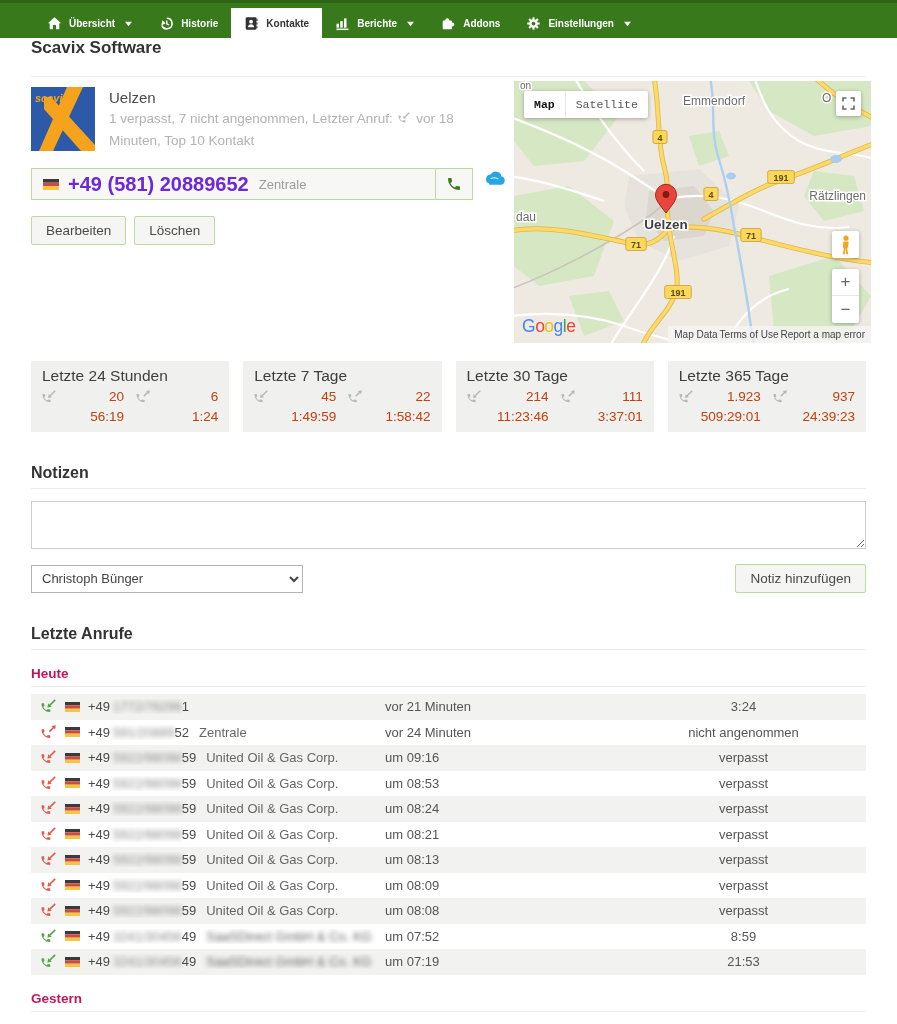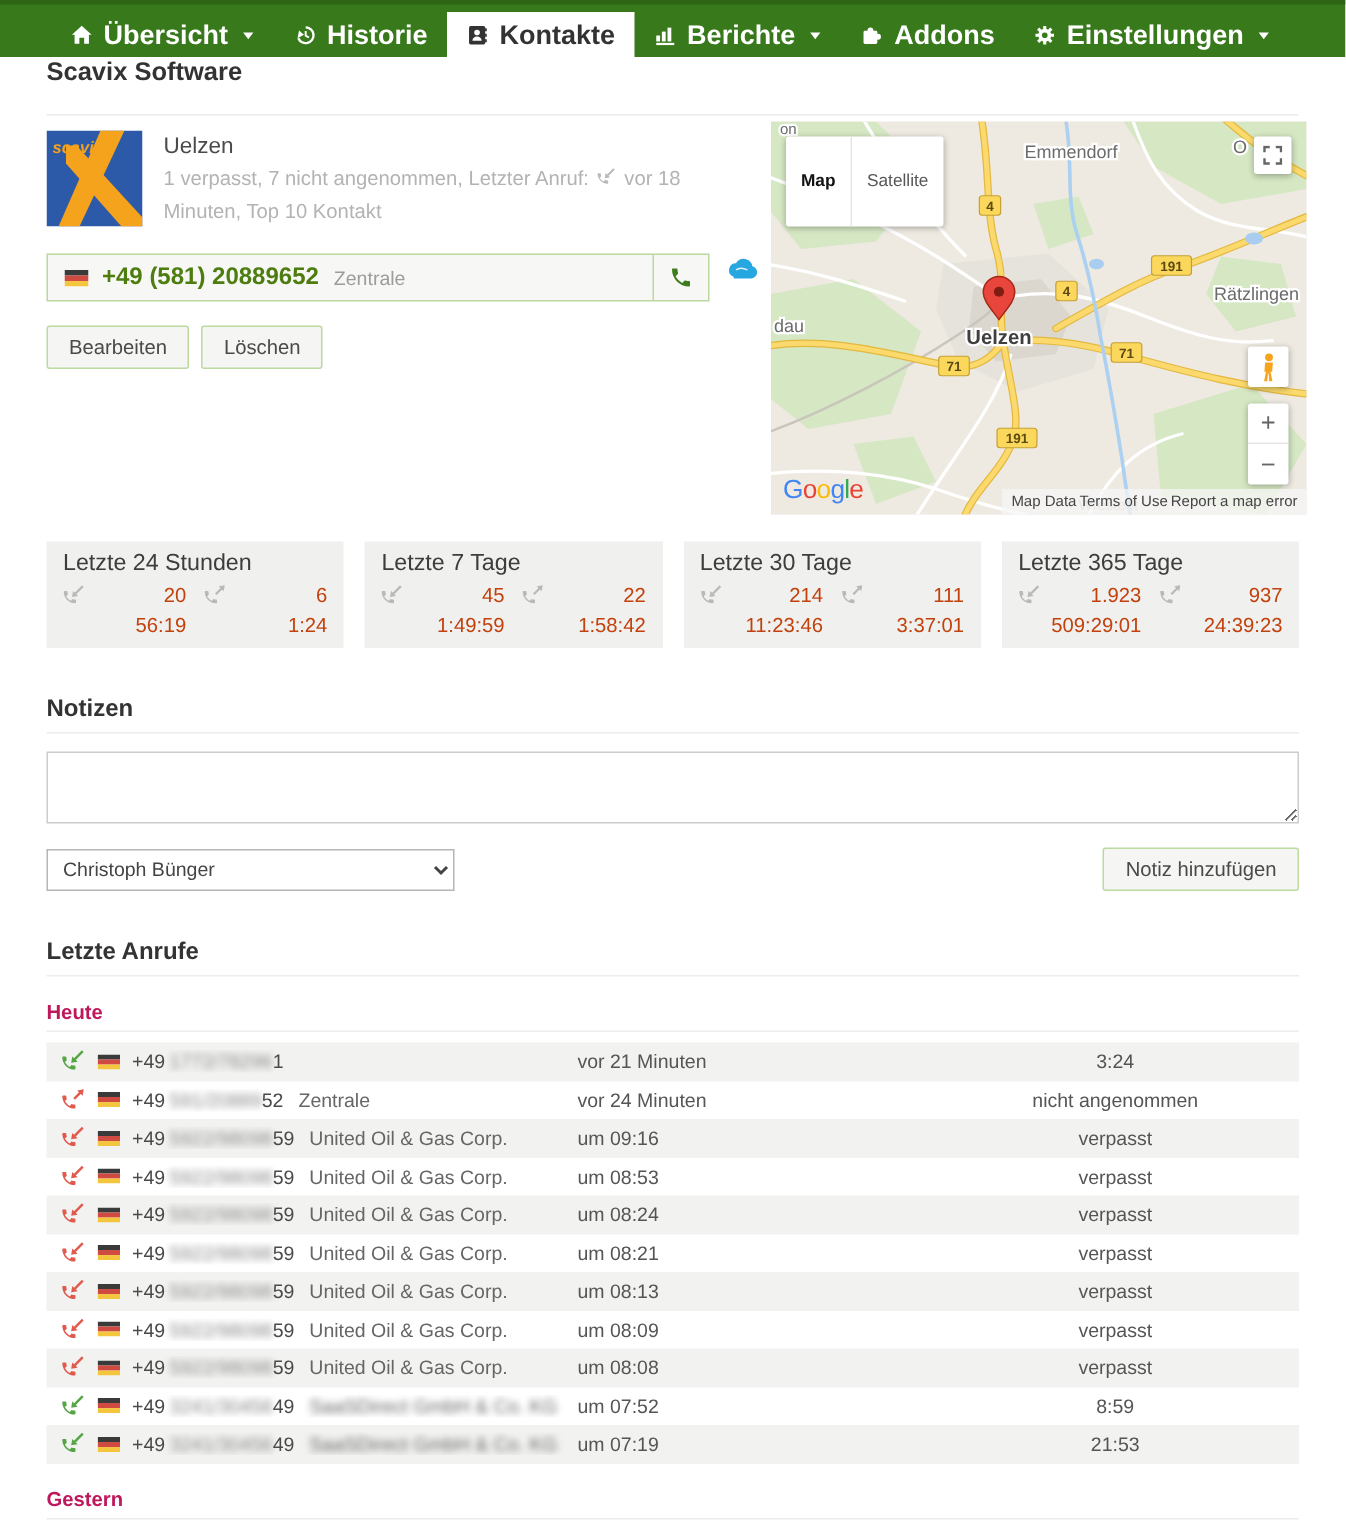--- a/index.html
+++ b/index.html
@@ -3,21 +3,21 @@
 <meta charset="utf-8">
 <style>
   * { box-sizing: border-box; margin: 0; padding: 0; }
   html,body { width:897px; height:1024px; overflow:hidden; background:#fff;
     font-family:"Liberation Sans","DejaVu Sans",sans-serif; }
 
   
   .navbar { height:38px; background:#38791b; border-top:3px solid #2e6515;
     display:flex; align-items:flex-end; padding-left:34px; }
   .nav-item { height:30px; display:flex; align-items:center; gap:7px;
-    padding:0 13px; color:#fff; font-size:18px; font-weight:600; cursor:pointer; }
+    padding:0 13px; color:#fff; font-size:10px; font-weight:600; cursor:pointer; }
   .nav-item.active { background:#fff; color:#333; }
   .nav-item .icn { display:flex; align-items:center; }
   .nav-item .caret { display:flex; align-items:center; margin-left:2px; }
 
   
   .content { padding:0 31px; }
   h1.sec { font-size:17px; font-weight:700; color:#333;
     padding-bottom:18px; border-bottom:1px solid #ececec; }
   h2.sec { margin-top:32px; font-size:16px; font-weight:700; color:#333;
     padding-bottom:6px; border-bottom:1px solid #ececec; }
@@ -28,38 +28,38 @@
   .contact-left { flex:1; padding-top:8px; padding-right:6px; }
   .contact-head { display:flex; gap:14px; }
   .contact-info { flex:1; }
   .contact-name { font-size:15px; color:#4a4a4a; margin-top:2px; }
   .contact-summary { font-size:13.5px; color:#b3b3b3; line-height:1.55; margin-top:3px; max-width:400px; }
   .contact-summary .icn { display:inline-block; vertical-align:-1px; margin:0 2px; }
 
   .phone-bar { margin-top:13px; width:442px; height:32px; display:flex; align-items:center;
     border:1px solid #bcd9a0; background:#f7f7f5; }
   .phone-bar .flag { margin:0 9px 0 11px; display:flex; }
-  .phone-number { font-size:16px; font-weight:700; color:#4d7c0f; }
+  .phone-number { font-size:20px; font-weight:700; color:#6d28d9; }
   .phone-label { font-size:13px; color:#9c9c9c; margin-left:10px; }
   .phone-call-btn { margin-left:auto; width:37px; height:100%; border-left:1px solid #bcd9a0;
     display:flex; align-items:center; justify-content:center; cursor:pointer; background:#f7f7f5; }
   .sf-icon { margin-left:8px; display:flex; align-items:center; cursor:pointer; }
   .phone-row { display:flex; align-items:center; }
 
   .action-row { margin-top:16px; display:flex; gap:8px; }
   .btn { background:#f5f5f4; border:1px solid #bcd9a0; color:#4a4a4a;
     font-size:13.5px; padding:6px 14px; border-radius:2px; cursor:pointer;
     font-family:inherit; }
 
   
   .map { position:relative; width:357px; height:262px; margin-top:2px;
     background:#eeeae1; overflow:hidden; flex:none; }
   .gm-type { position:absolute; top:10px; left:10px; display:flex; background:#fff;
     border-radius:2px; box-shadow:0 1px 4px rgba(0,0,0,.3); font-size:11.5px; }
-  .gm-type .seg { padding:24px 10px; cursor:pointer; }
+  .gm-type .seg { padding:7px 10px; cursor:pointer;font-family:Liberation Mono, monospace; }
   .gm-type .seg.on { font-weight:700; color:#111; }
   .gm-type .seg.off { color:#565656; border-left:1px solid #e6e6e6; }
   .gm-fs { position:absolute; top:10px; right:10px; width:25px; height:25px; background:#fff;
     border-radius:2px; box-shadow:0 1px 4px rgba(0,0,0,.3); display:flex;
     align-items:center; justify-content:center; cursor:pointer; }
   .gm-peg { position:absolute; top:150px; right:12px; width:27px; height:27px; background:#fff;
     border-radius:2px; box-shadow:0 1px 4px rgba(0,0,0,.3); display:flex;
     align-items:center; justify-content:center; cursor:pointer; }
   .gm-zoom { position:absolute; top:188px; right:12px; width:27px; background:#fff;
     border-radius:2px; box-shadow:0 1px 4px rgba(0,0,0,.3); }

